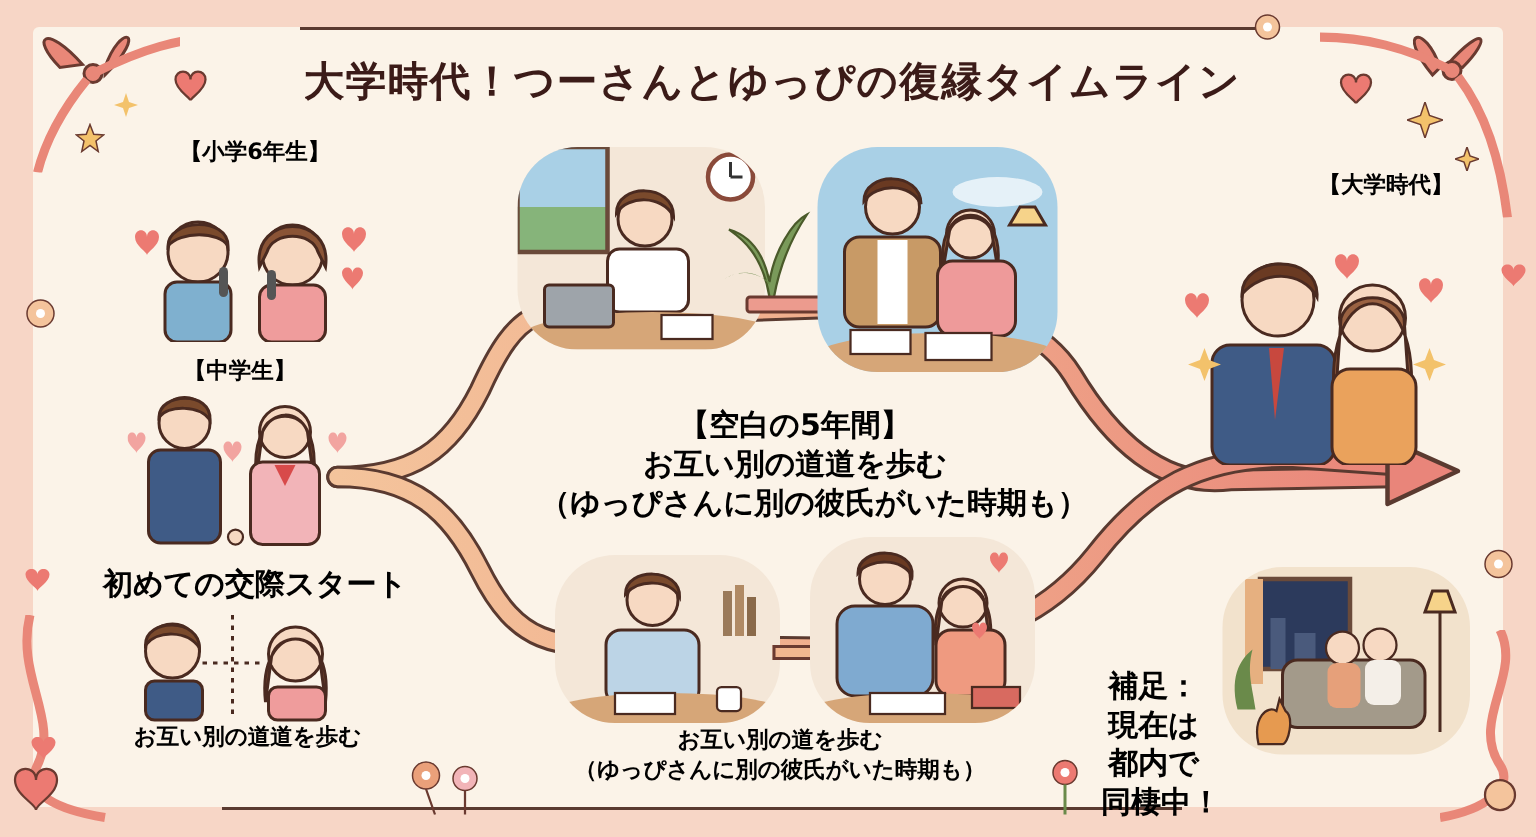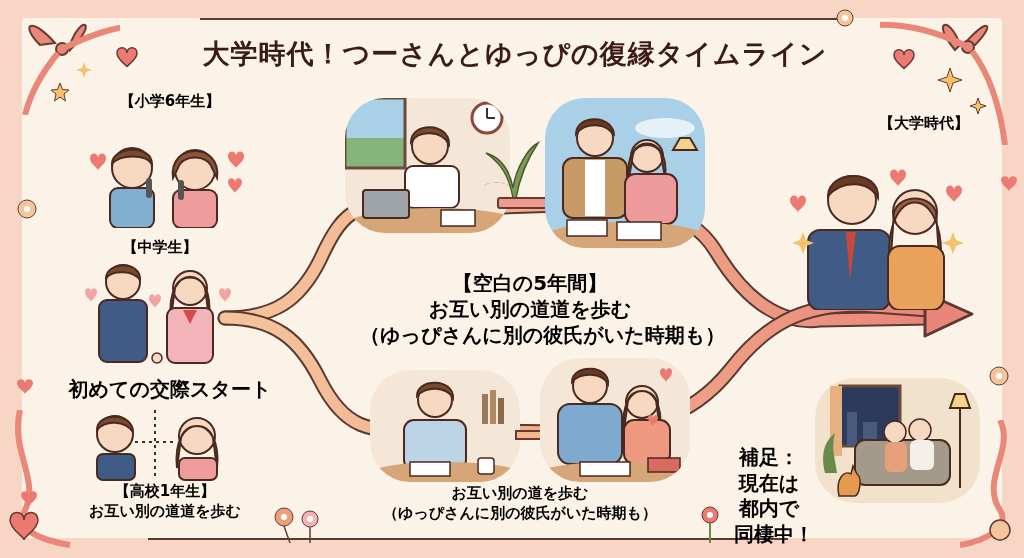--- a/index.html
+++ b/index.html
@@ -108,21 +108,20 @@
   <path d="M22,28 C22,10 58,10 58,30 C50,18 30,18 22,28Z" fill="#7a4a2c" stroke="#4a2a20" stroke-width="2"></path>
   <rect x="22" y="52" width="38" height="26" rx="6" fill="#3f5b86" stroke="#4a2a20" stroke-width="2"></rect>
   <line x1="80" y1="8" x2="80" y2="78" stroke="#4a2a20" stroke-width="2" stroke-dasharray="3,4"></line>
   <line x1="60" y1="40" x2="100" y2="40" stroke="#4a2a20" stroke-width="2" stroke-dasharray="3,4"></line>
   <circle cx="122" cy="34" r="18" fill="#f7d9c2" stroke="#4a2a20" stroke-width="2"></circle>
   <path d="M102,66 C96,10 148,10 142,66 L138,36 C134,20 110,20 106,36Z" fill="#8a5436" stroke="#4a2a20" stroke-width="2"></path>
   <rect x="104" y="56" width="38" height="22" rx="6" fill="#ef9c9c" stroke="#4a2a20" stroke-width="2"></rect>
 </svg>
 
 <div class="label l-sm" style="left:50px;top:482px;width:230px;">
-  <span class="line">【高校1年生】</span>
   <span class="line">お互い別の道道を歩む</span>
 </div>
 
 <div class="scene" style="left:345px;top:98px;width:165px;height:135px;background:#f4e7d8;">
   <svg width="165" height="135">
     <rect x="0" y="0" width="60" height="70" fill="#a9d0e6"></rect>
     <rect x="0" y="40" width="60" height="30" fill="#86b47a"></rect>
     <rect x="0" y="0" width="60" height="70" fill="none" stroke="#6a4a3a" stroke-width="3"></rect>
     <circle cx="142" cy="20" r="15" fill="#fff" stroke="#8a4a3a" stroke-width="3"></circle>
     <line x1="142" y1="20" x2="142" y2="10" stroke="#333" stroke-width="2"></line>

